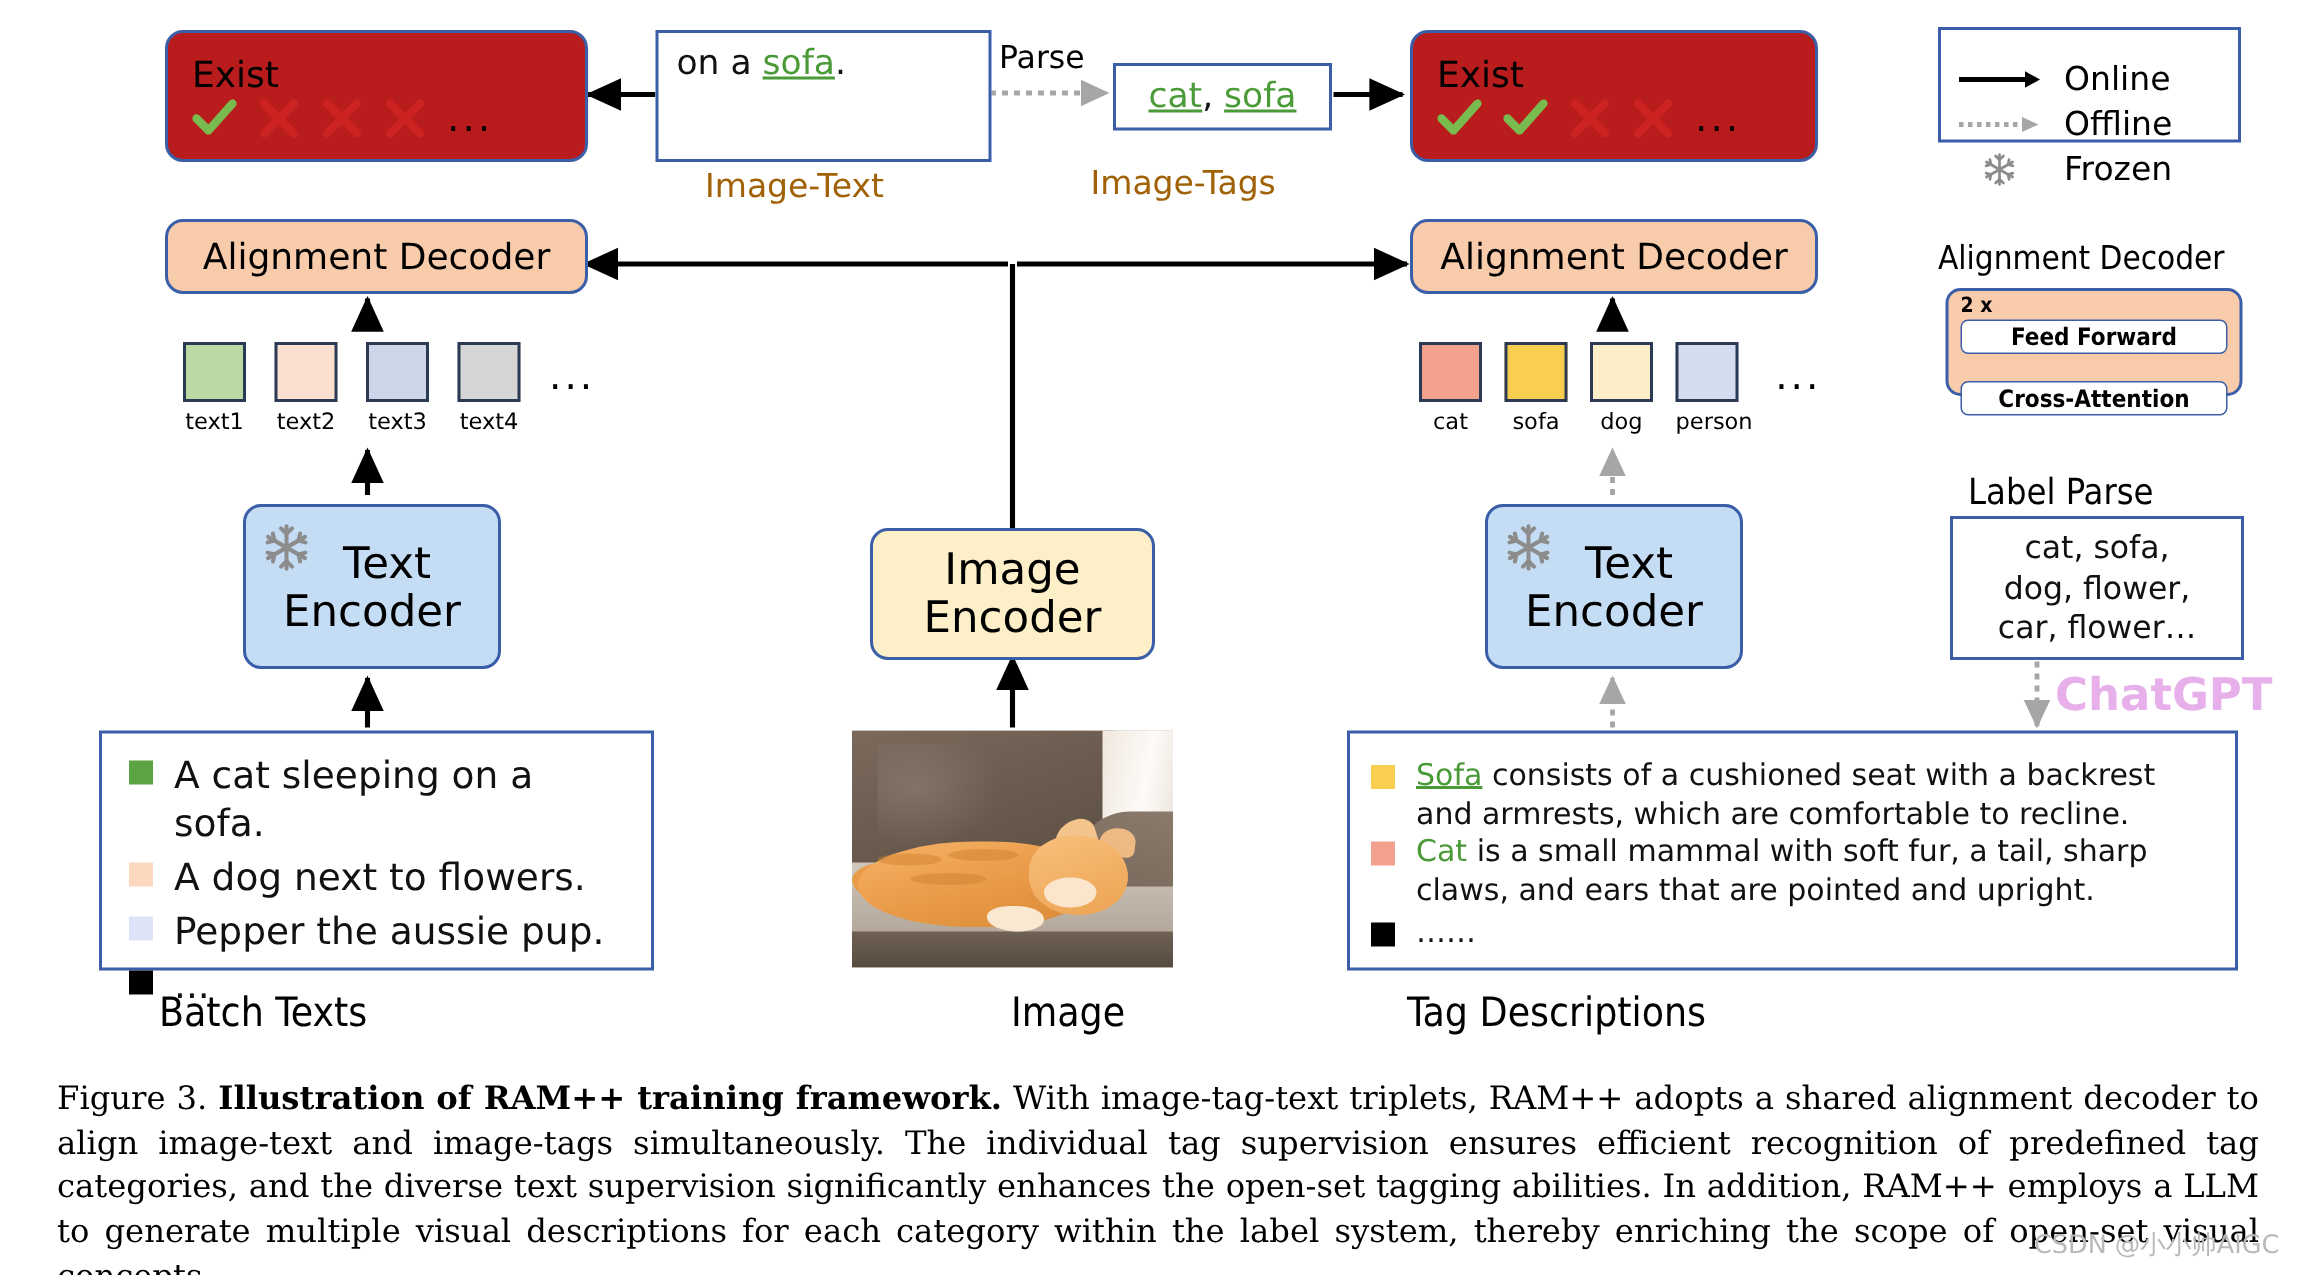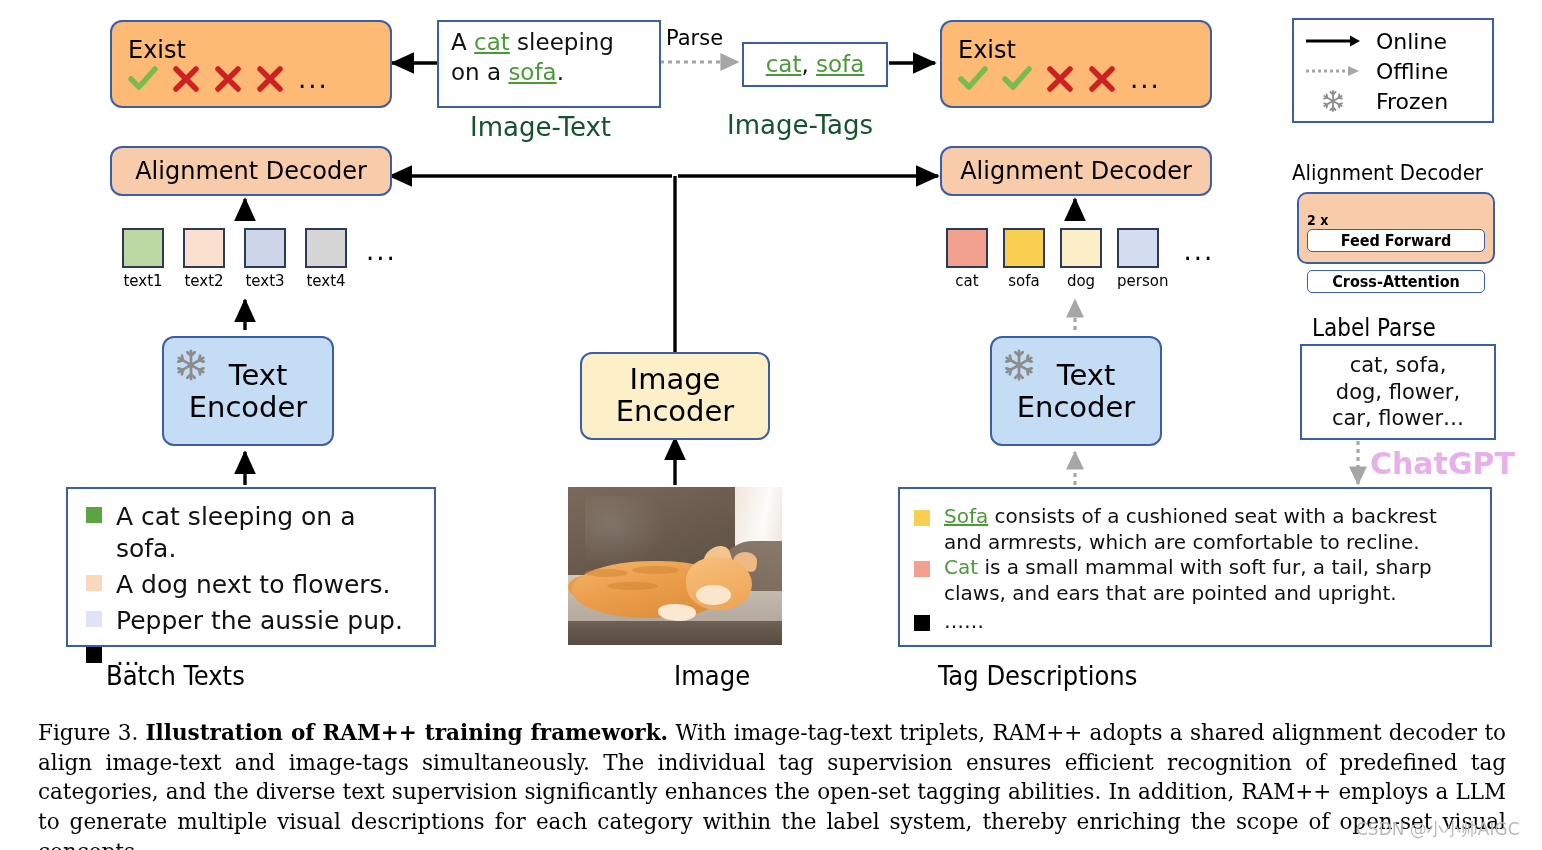--- a/index.html
+++ b/index.html
@@ -11,42 +11,42 @@
     position:relative;
     overflow:hidden;
   }
   .stage { position:absolute; left:0; top:0; width:1542px; height:850px; }
   .abs { position:absolute; }
 
   
   .box-round {
     border:2px solid #3b5ea8;
     border-radius:12px;
-    background:#fdba74;
+    background:#b91c1c;
     display:flex; align-items:center; justify-content:center;
   }
   .box-sq {
     border:2px solid #3b5ea8;
     background:#ffffff;
   }
   .orange { background:#f8cbab; }
   .bluebox { background:#c5ddf4; }
   .creambox { background:#fdefc8; }
 
   .lbl { font-family:"DejaVu Sans", sans-serif; color:#000; }
 
   
   .colcap {
     font-family:"DejaVu Sans Condensed","Liberation Sans", sans-serif;
     font-size:27px; color:#000; white-space:nowrap;
     transform:scaleX(0.84); transform-origin:left center;margin-left:40px;
   }
   .midcap {
     font-family:"DejaVu Sans", sans-serif;
-    font-size:26px; color:#14532d; white-space:nowrap;
+    font-size:22px; color:#a16207; white-space:nowrap;
   }
 
   
   .exist-title { font-size:24px; font-family:"DejaVu Sans", sans-serif; color:#000; }
   .marks { display:flex; align-items:center; gap:14px; margin-top:2px; }
   .dots3 { font-size:26px; color:#000; letter-spacing:2px; line-height:1; }
 
   
   .emb {
     width:42px; height:40px;
@@ -243,23 +243,20 @@
       <span class="hand">...</span>
     </div>
   </div>
 
   <div class="abs" style="left:66px;top:660px;">
     <span class="colcap">Batch Texts</span>
   </div>
 
   <div class="abs box-sq" style="left:437px;top:20px;width:224px;height:88px;padding:6px 12px;">
     <div class="hand" style="font-size:23px;line-height:1.3;">
-      <span>A </span><span class="green-u">cat</span><span> sleeping</span>
-    </div>
-    <div class="hand" style="font-size:23px;line-height:1.3;">
       <span>on a </span><span class="green-u">sofa</span><span>.</span>
     </div>
   </div>
 
   <div class="abs midcap" style="left:470px;top:112px;">
     <span>Image-Text</span>
   </div>
 
   <div class="abs" style="left:666px;top:26px;">
     <span style="font-size:21px;font-family:'DejaVu Sans',sans-serif;">Parse</span>
@@ -381,21 +378,21 @@
     <div class="listbox-row" style="margin-top:3px;">
       <span class="swatch" style="background:#000000"></span>
       <span class="hand" style="font-size:20px;">……</span>
     </div>
   </div>
 
   <div class="abs" style="left:898px;top:660px;">
     <span class="colcap">Tag Descriptions</span>
   </div>
 
-  <div class="abs box-sq" style="left:1292px;top:18px;width:202px;height:105px;padding:6px 10px 0 10px;">
+  <div class="abs box-sq" style="left:1292px;top:18px;width:202px;height:77px;padding:18px 10px 0 10px;">
     <div class="legend-row">
       <svg width="58" height="16">
         <line x1="2" y1="8" x2="46" y2="8" stroke="#000" stroke-width="3.2"></line>
         <path d="M46,2.5 L56,8 L46,13.5 z" fill="#000"></path>
       </svg>
       <span class="legend-txt">Online</span>
     </div>
     <div class="legend-row">
       <svg width="58" height="16">
         <line x1="2" y1="8" x2="44" y2="8" stroke="#a6a6a6" stroke-width="3.2" stroke-dasharray="3 3"></line>
@@ -413,21 +410,21 @@
         </g>
       </svg>
       <span class="legend-txt">Frozen</span>
     </div>
   </div>
 
   <div class="abs" style="left:1292px;top:160px;">
     <span style="font-size:22px;font-family:'DejaVu Sans Condensed','Liberation Sans',sans-serif;">Alignment Decoder</span>
   </div>
 
-  <div class="abs orange" style="left:1297px;top:192px;width:198px;height:72px;border:2px solid #3b5ea8;border-radius:10px;padding:18px 8px 0 8px;">
+  <div class="abs orange" style="left:1297px;top:192px;width:198px;height:72px;border:2px solid #3b5ea8;border-radius:10px;padding:2px 8px 0 8px;">
     <div style="font-size:14px;font-weight:bold;font-family:'DejaVu Sans Condensed','Liberation Sans',sans-serif;">2 x</div>
     <div class="inner-wb" style="margin-top:1px;">Feed Forward</div>
     <div class="inner-wb" style="margin-top:18px;">Cross-Attention</div>
   </div>
 
   <div class="abs" style="left:1312px;top:314px;">
     <span style="font-size:24px;font-family:'DejaVu Sans Condensed','Liberation Sans',sans-serif;">Label Parse</span>
   </div>
 
   <div class="abs box-sq" style="left:1300px;top:344px;width:196px;height:96px;display:flex;flex-direction:column;

